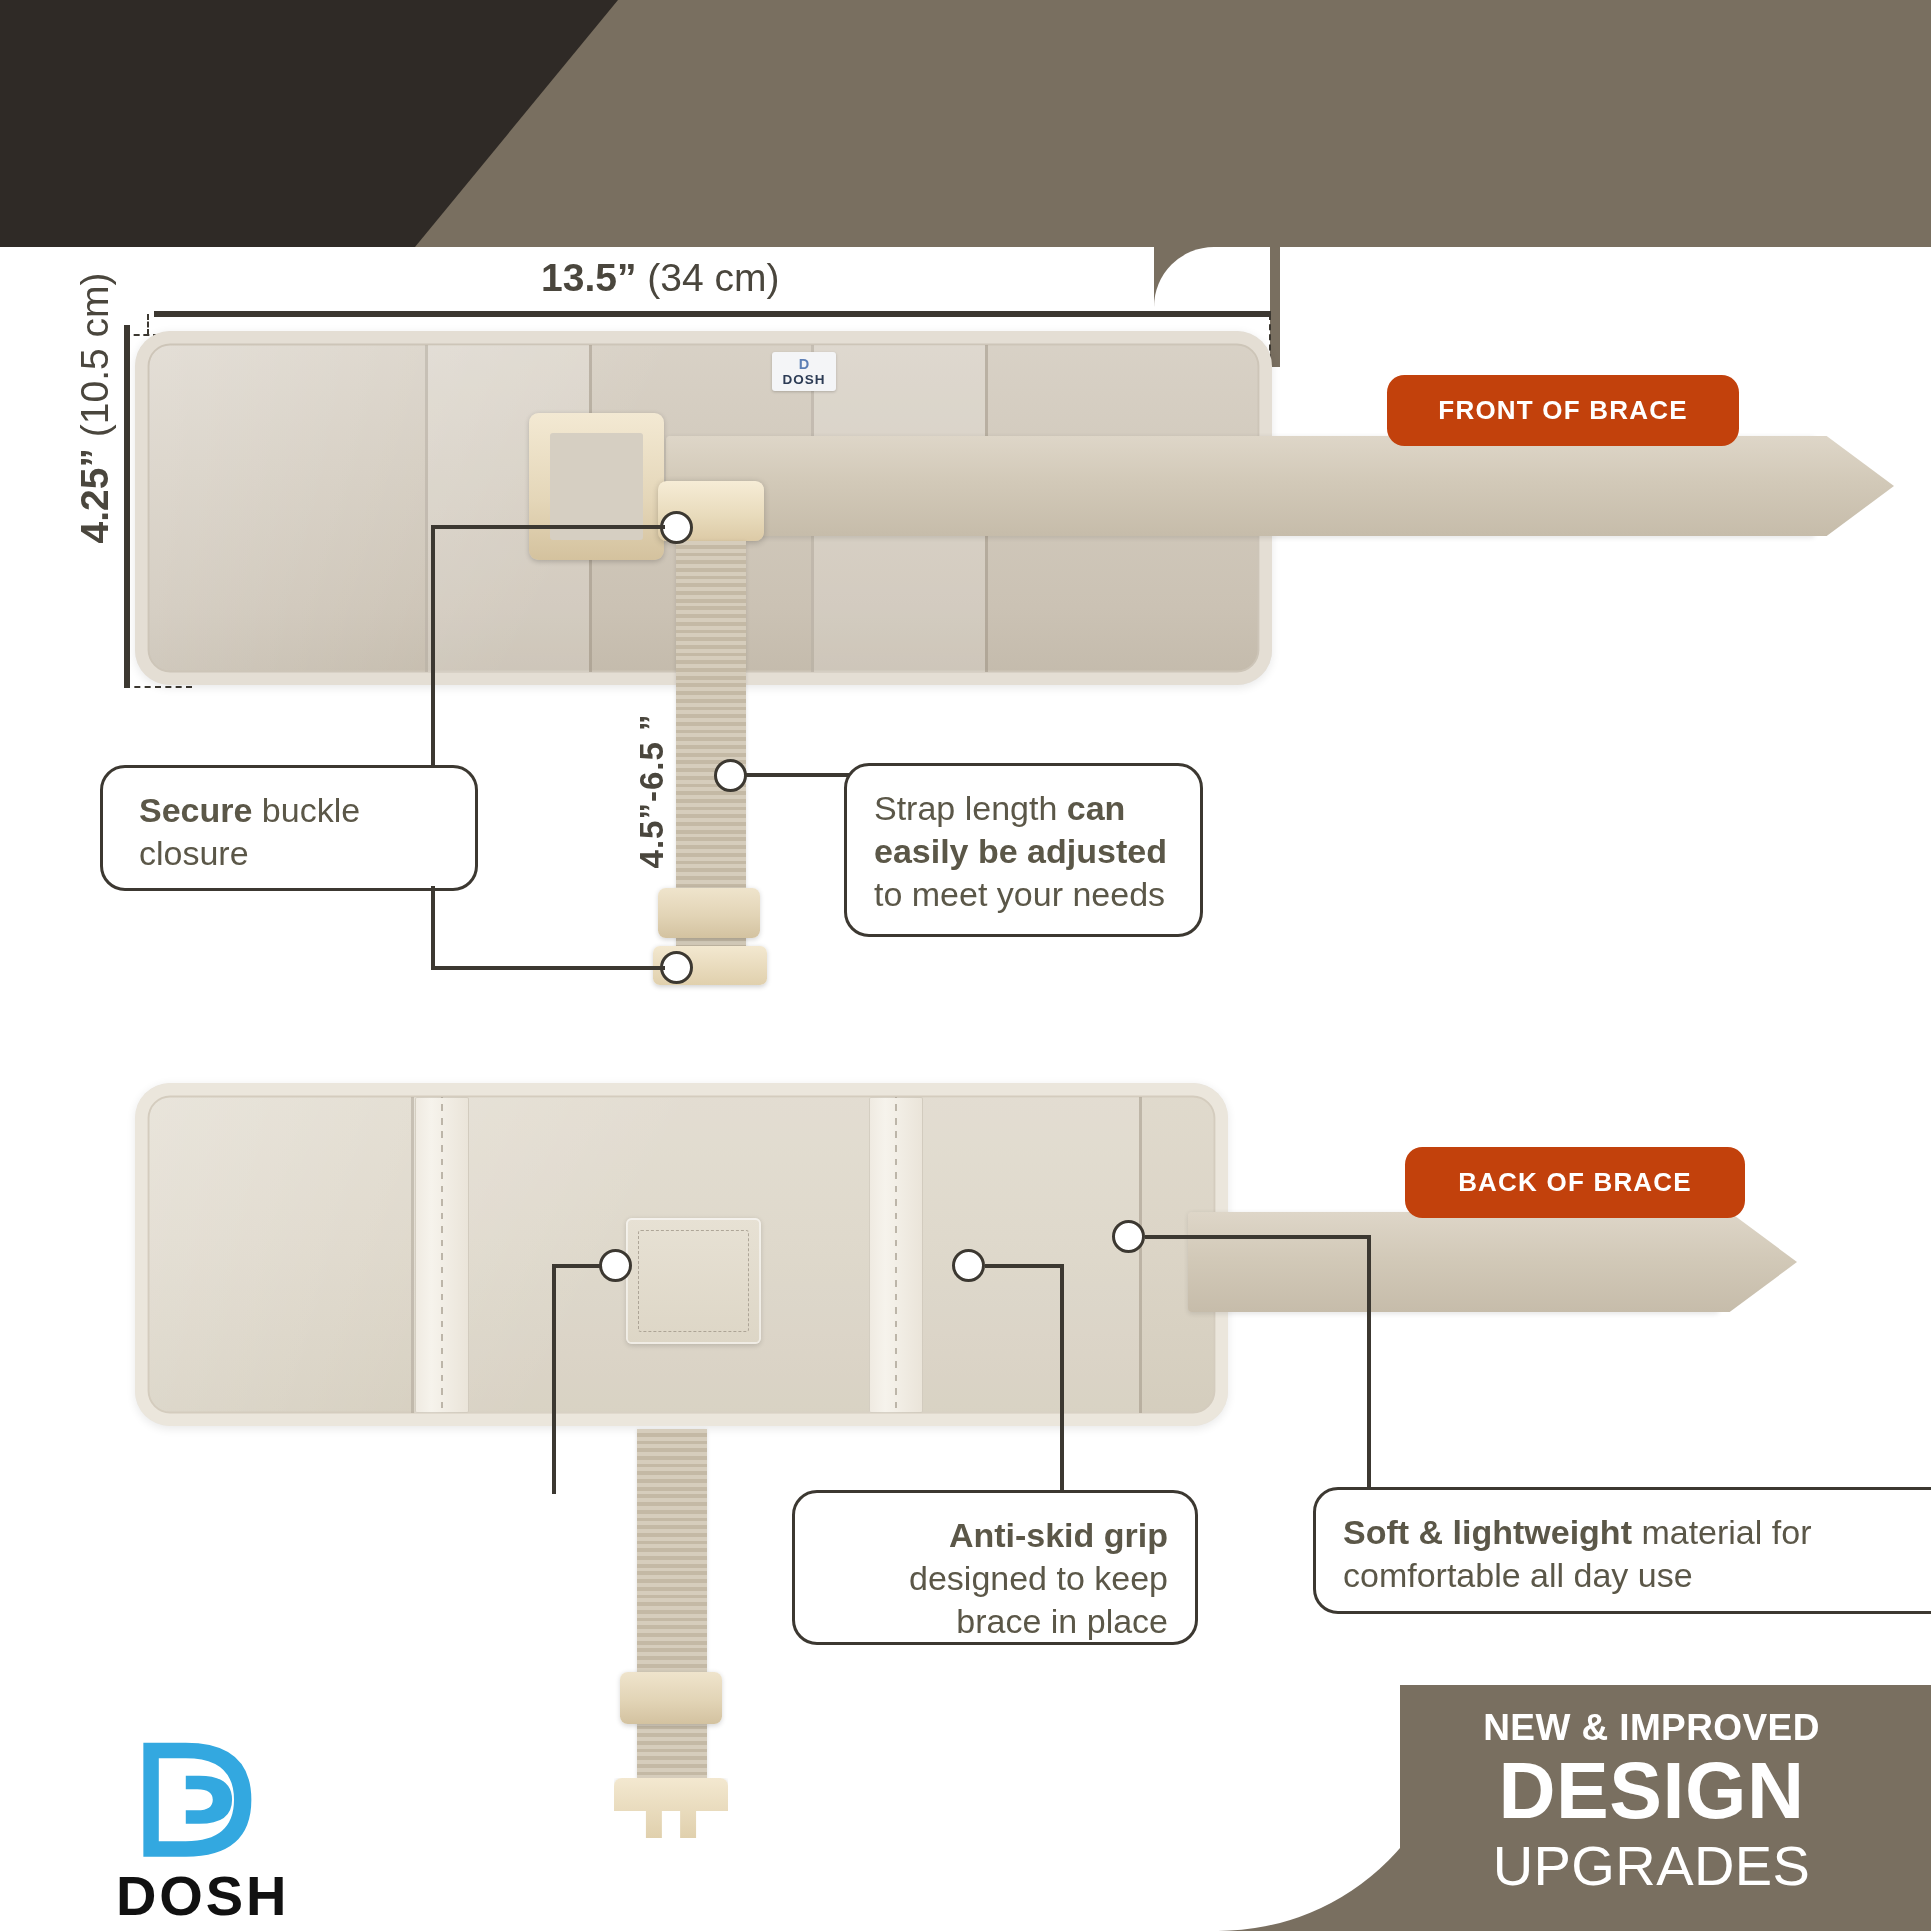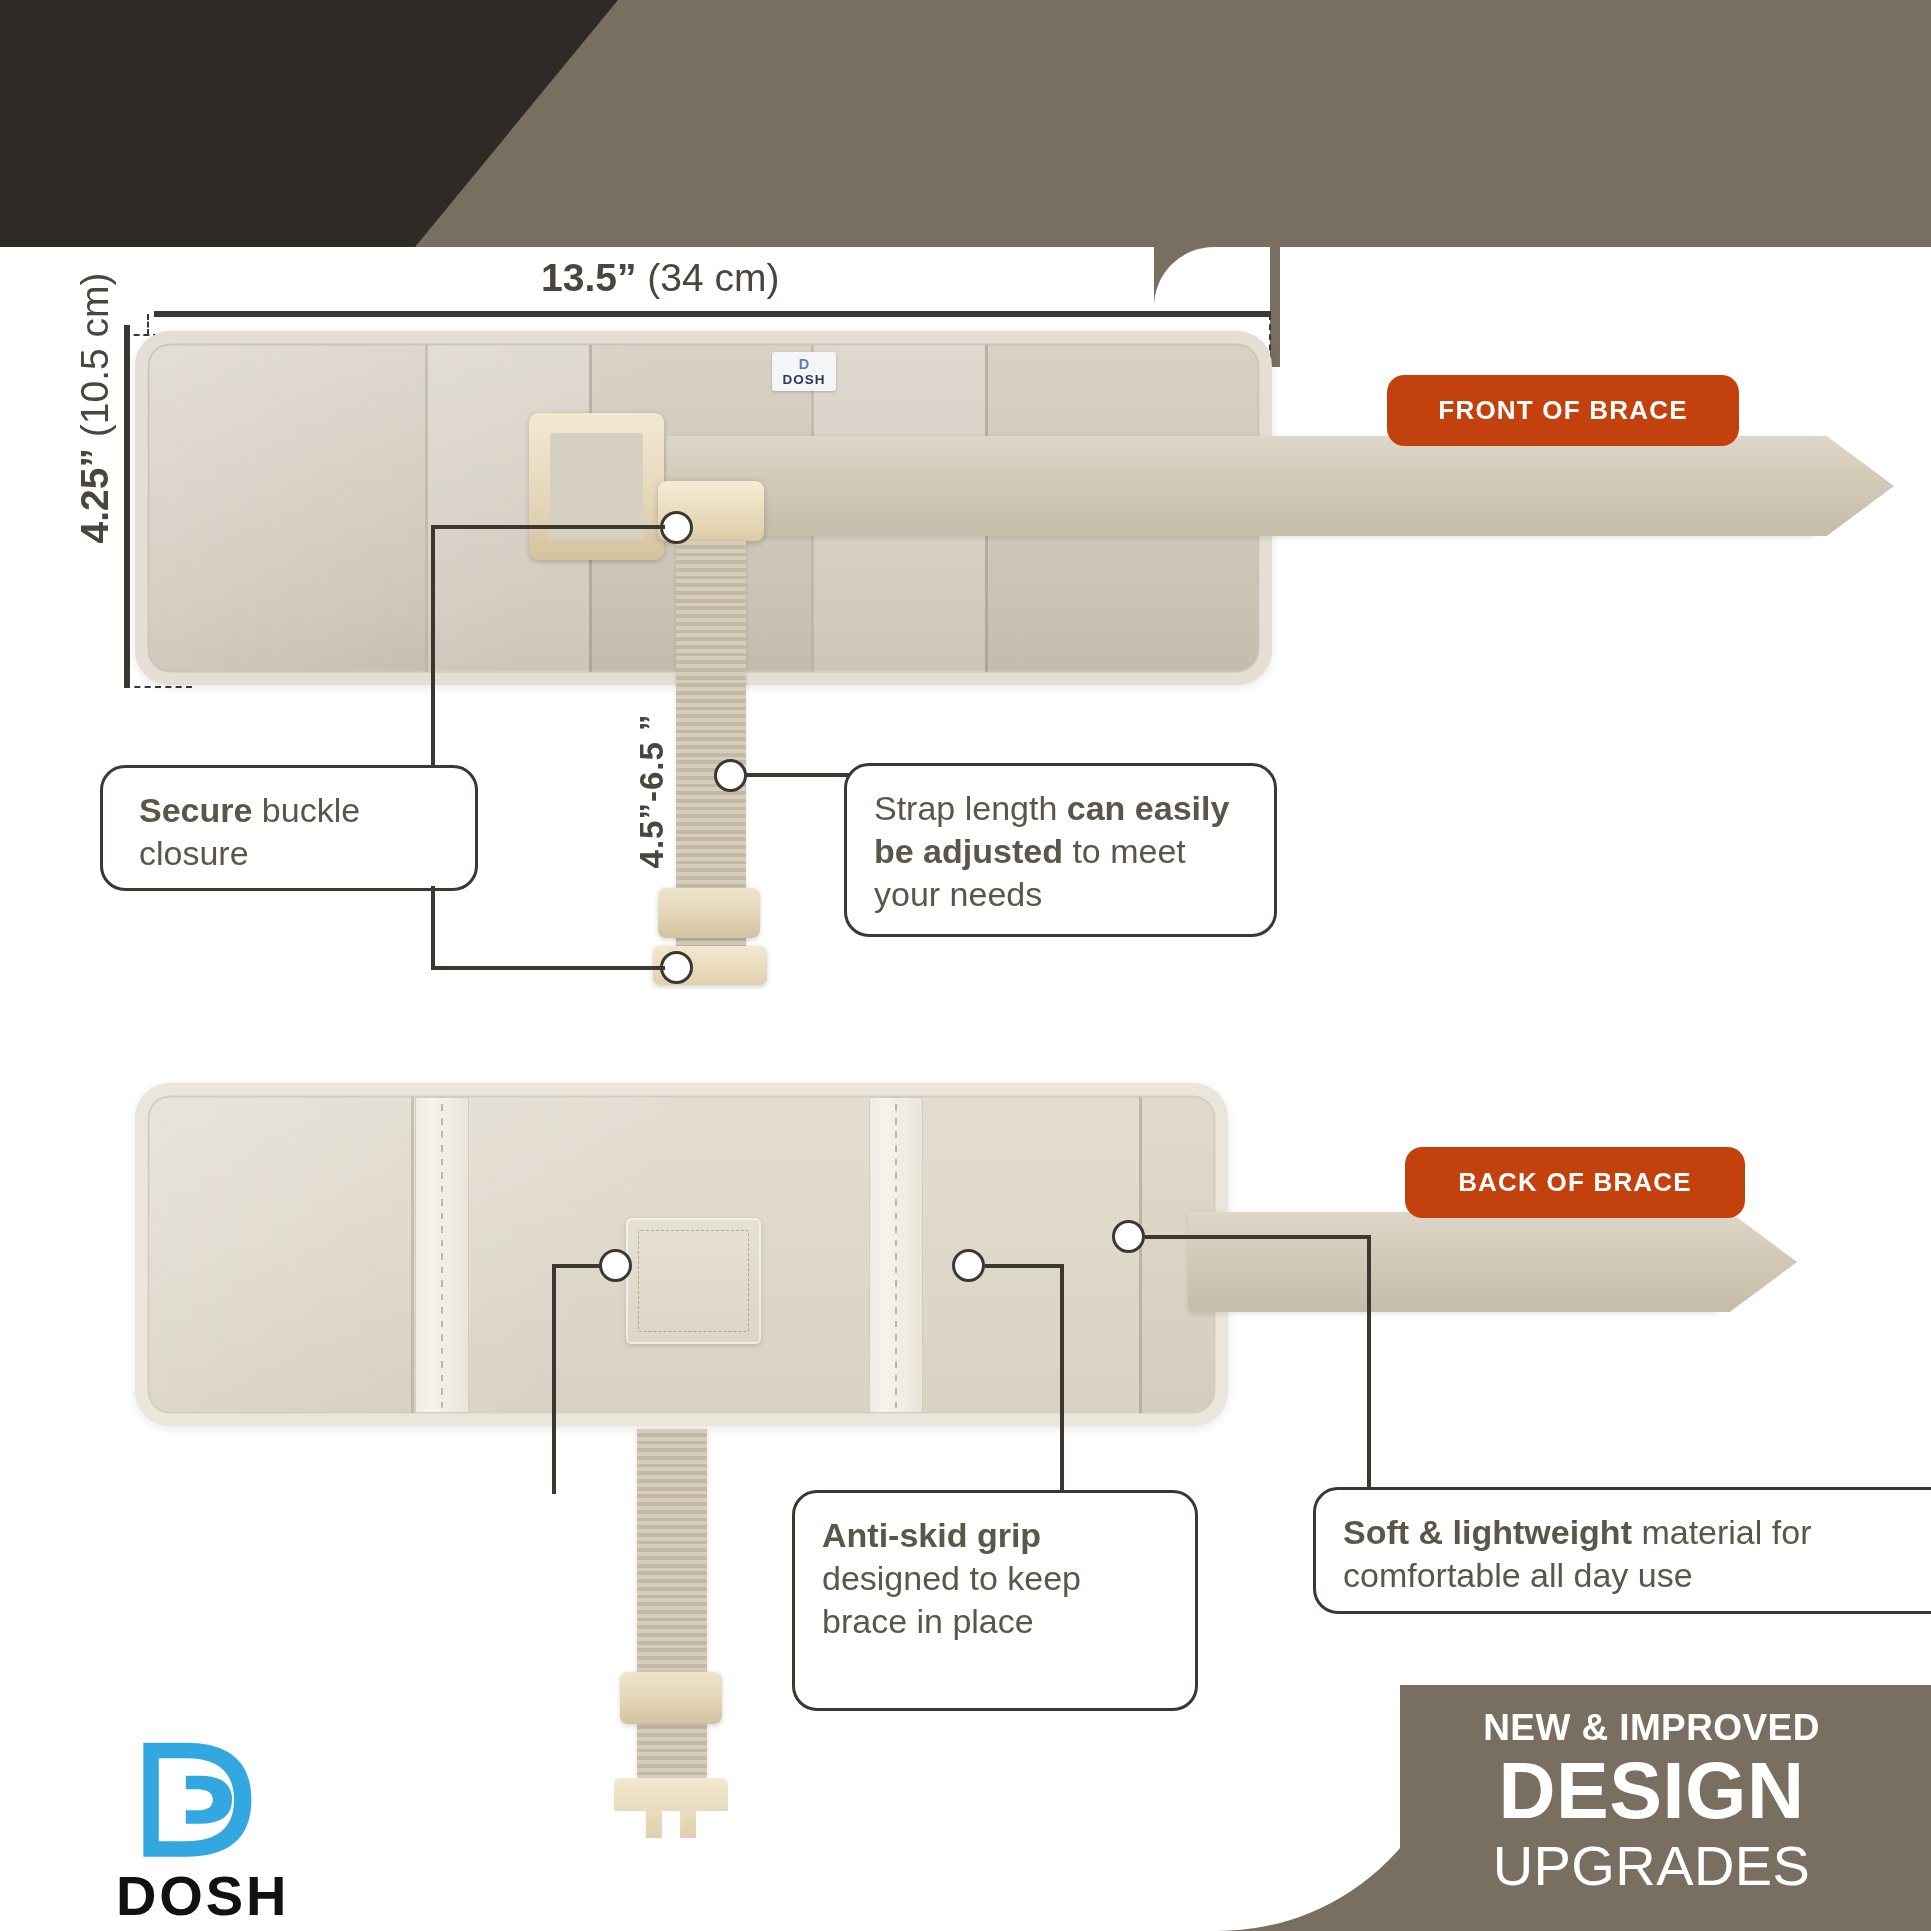--- a/index.html
+++ b/index.html
@@ -158,23 +158,23 @@
   .care-tag .ct-d{font-size:14.5px;line-height:1;color:#5d7fb5;}
   .care-tag .ct-n{font-size:13.5px;letter-spacing:1px;line-height:1;margin-top:1.9px;}
 
   
   .callout{
     position:absolute;background:#fff;border:3.9px solid #3c3831;border-radius:25px;
     color:#5b5748;font-size:34px;line-height:1.26;padding:21px 27px;box-sizing:border-box;
   }
   .callout b{color:#5b5748;font-weight:bold;}
   #co-secure{left:100px;top:765px;width:378px;height:126px;padding-left:36px;}
-  #co-strap{left:844px;top:763px;width:433px;height:174px;}
+  #co-strap{left:844px;top:763px;width:359px;height:174px;}
   #co-stitch{left:286px;top:1490px;width:330px;height:201px;}
-  #co-grip{left:792px;top:1490px;width:406px;height:221px;}
+  #co-grip{left:792px;top:1490px;width:406px;height:155px;text-align:right;}
   #co-soft{left:1313px;top:1487px;width:655px;height:127px;}
 
   .lead{position:absolute;background:#3c3831;}
   .lead-h{height:3.9px;} .lead-v{width:3.9px;}
   .dot{
     position:absolute;width:33px;height:33px;border-radius:50%;
     background:#fff;border:3.9px solid #3c3831;box-sizing:border-box;
   }
 
   

